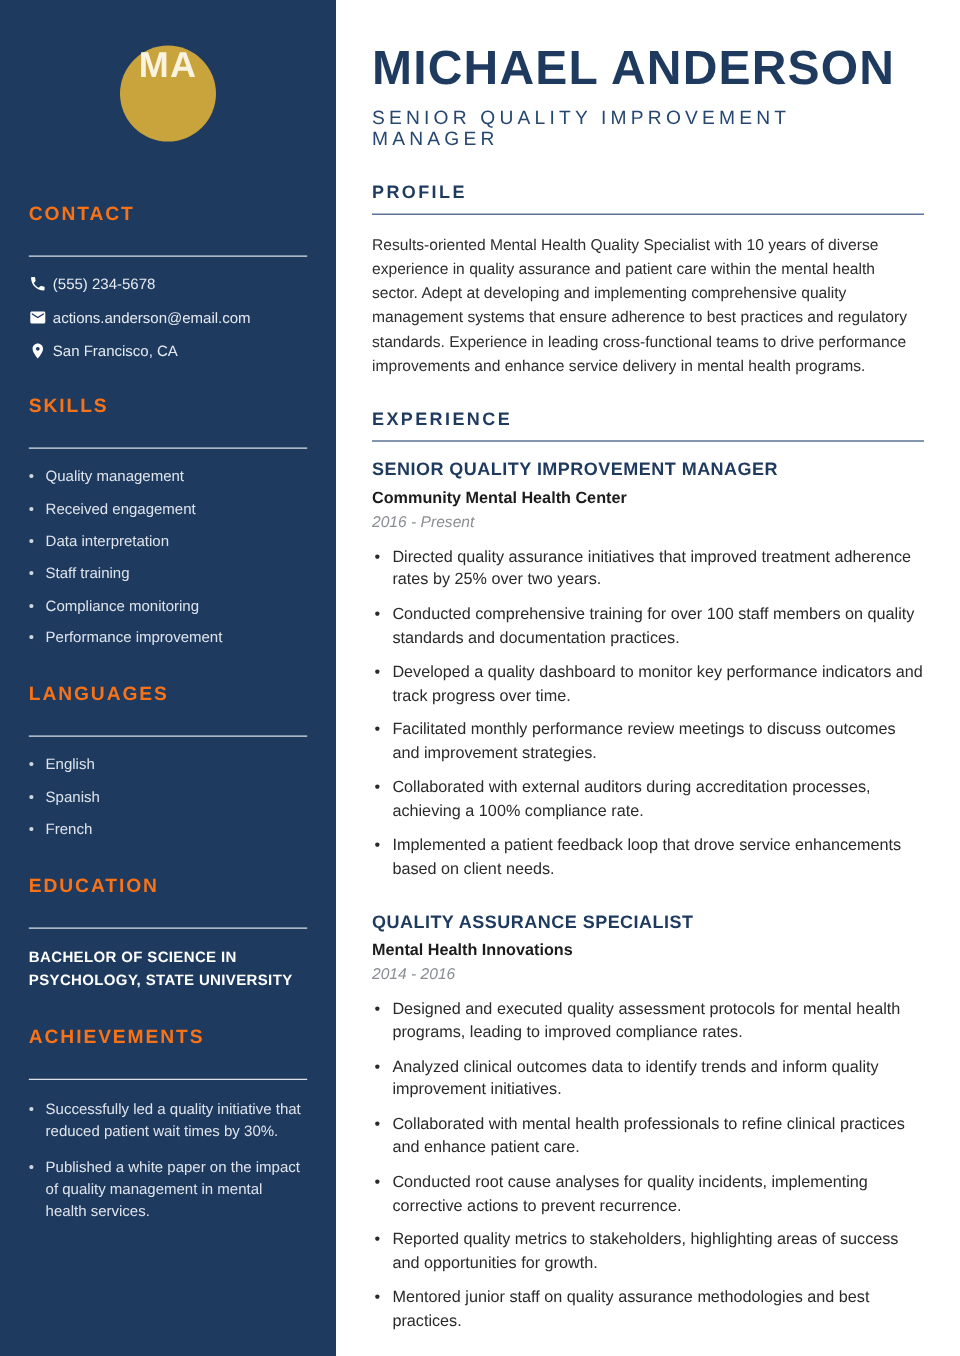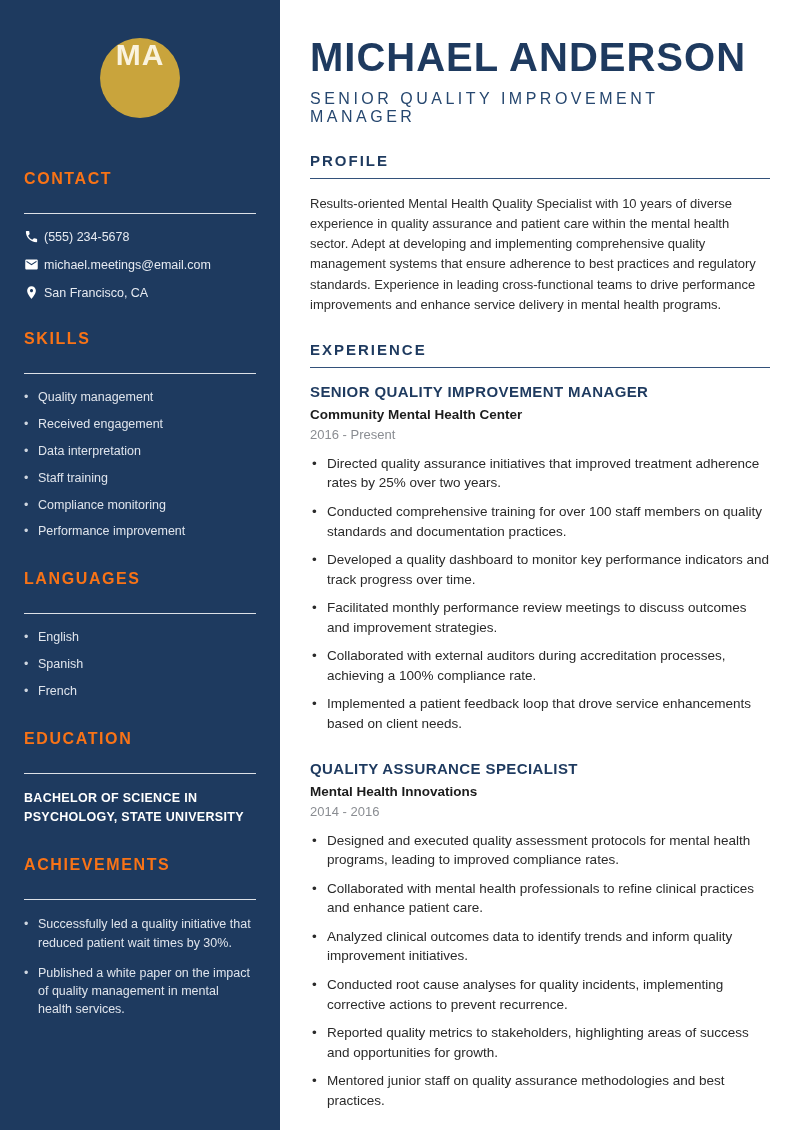--- a/index.html
+++ b/index.html
@@ -131,20 +131,21 @@
     margin-bottom: 7px;
   }
   .job-company {
     font-size: 13.5px;
     font-weight: bold;
     color: #1c1c1c;
     margin-bottom: 5px;
   }
   .job-dates {
     font-size: 13px;
+    font-style: italic;
     color: #8a8d92;
     margin-bottom: 12px;
   }
   ul.bullet-list { list-style: none; }
   ul.bullet-list li {
     position: relative;
     padding-left: 17px;
     margin-bottom: 9px;
     font-size: 13.5px;
     line-height: 1.45;
@@ -179,21 +180,21 @@
         </span>
         <span>(555) 234-5678</span>
       </div>
 
       <div class="contact-item">
         <span class="icn">
           <svg viewBox="0 0 24 24">
               <path d="M20 4H4c-1.1 0-1.99.9-1.99 2L2 18c0 1.1.9 2 2 2h16c1.1 0 2-.9 2-2V6c0-1.1-.9-2-2-2zm0 4l-8 5-8-5V6l8 5 8-5v2z"></path>
             </svg>
         </span>
-        <span>michael.meetings@email.com</span>
+        <span>actions.anderson@email.com</span>
       </div>
 
       <div class="contact-item">
         <span class="icn">
           <svg viewBox="0 0 24 24">
               <path d="M12 2C8.13 2 5 5.13 5 9c0 5.25 7 13 7 13s7-7.75 7-13c0-3.87-3.13-7-7-7zm0 9.5c-1.38 0-2.5-1.12-2.5-2.5s1.12-2.5 2.5-2.5 2.5 1.12 2.5 2.5-1.12 2.5-2.5 2.5z"></path>
             </svg>
         </span>
         <span>San Francisco, CA</span>
       </div>
@@ -261,22 +262,22 @@
           <li>Implemented a patient feedback loop that drove service enhancements based on client needs.</li>
         </ul>
       </div>
 
       <div class="job">
         <div class="job-role">QUALITY ASSURANCE SPECIALIST</div>
         <div class="job-company">Mental Health Innovations</div>
         <div class="job-dates">2014 - 2016</div>
         <ul class="bullet-list">
           <li>Designed and executed quality assessment protocols for mental health programs, leading to improved compliance rates.</li>
+          <li>Analyzed clinical outcomes data to identify trends and inform quality improvement initiatives.</li>
           <li>Collaborated with mental health professionals to refine clinical practices and enhance patient care.</li>
-          <li>Analyzed clinical outcomes data to identify trends and inform quality improvement initiatives.</li>
           <li>Conducted root cause analyses for quality incidents, implementing corrective actions to prevent recurrence.</li>
           <li>Reported quality metrics to stakeholders, highlighting areas of success and opportunities for growth.</li>
           <li>Mentored junior staff on quality assurance methodologies and best practices.</li>
         </ul>
       </div>
 
     </section>
 
   </main>
 

